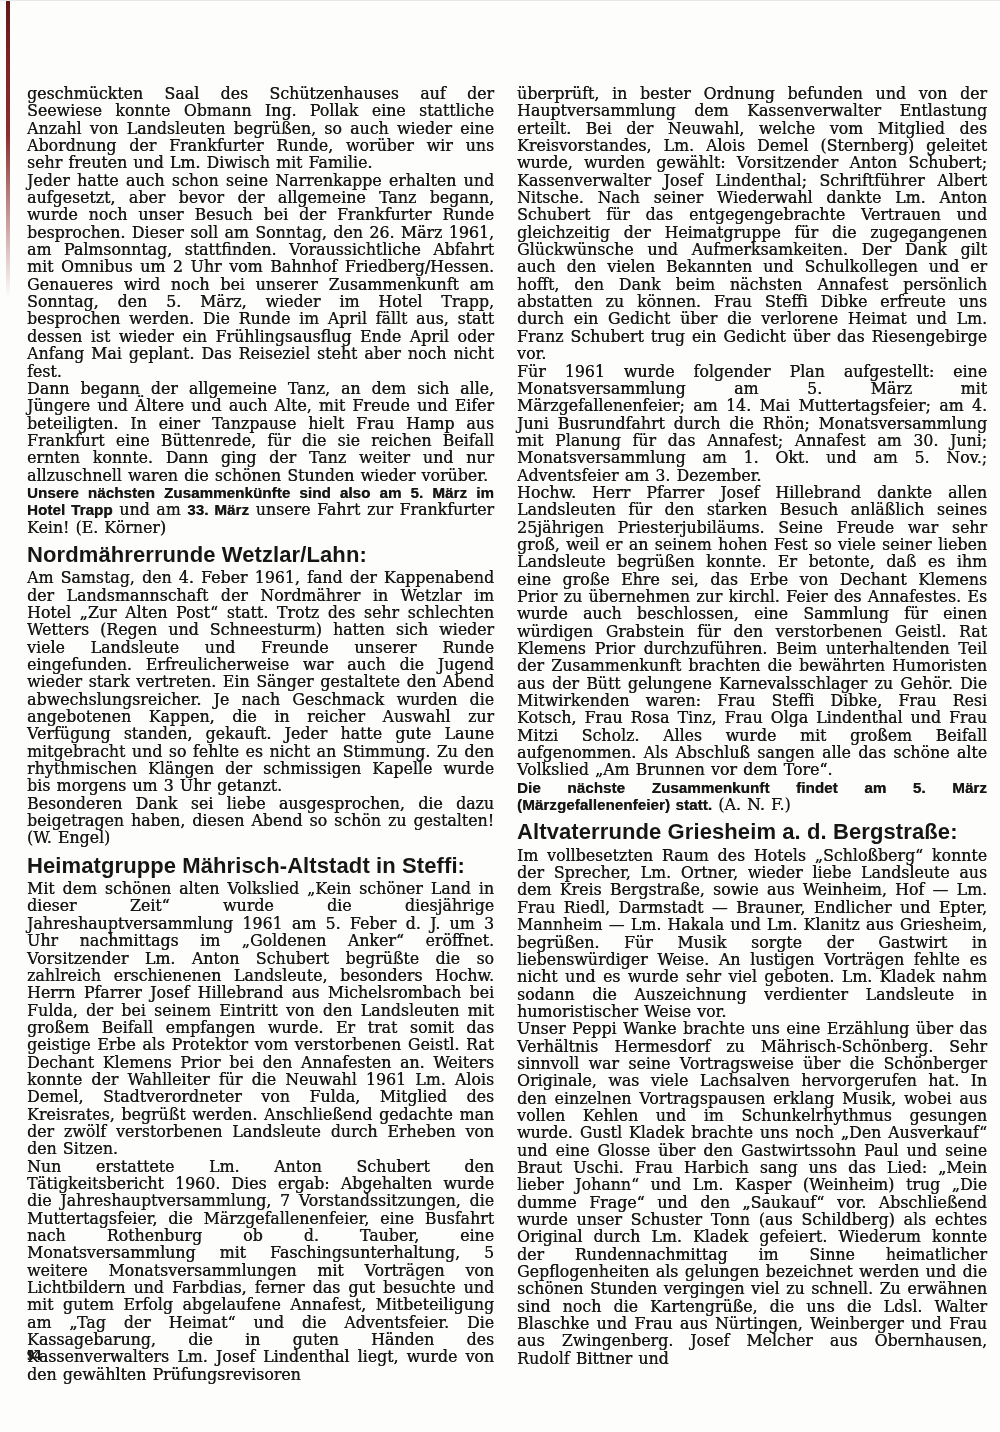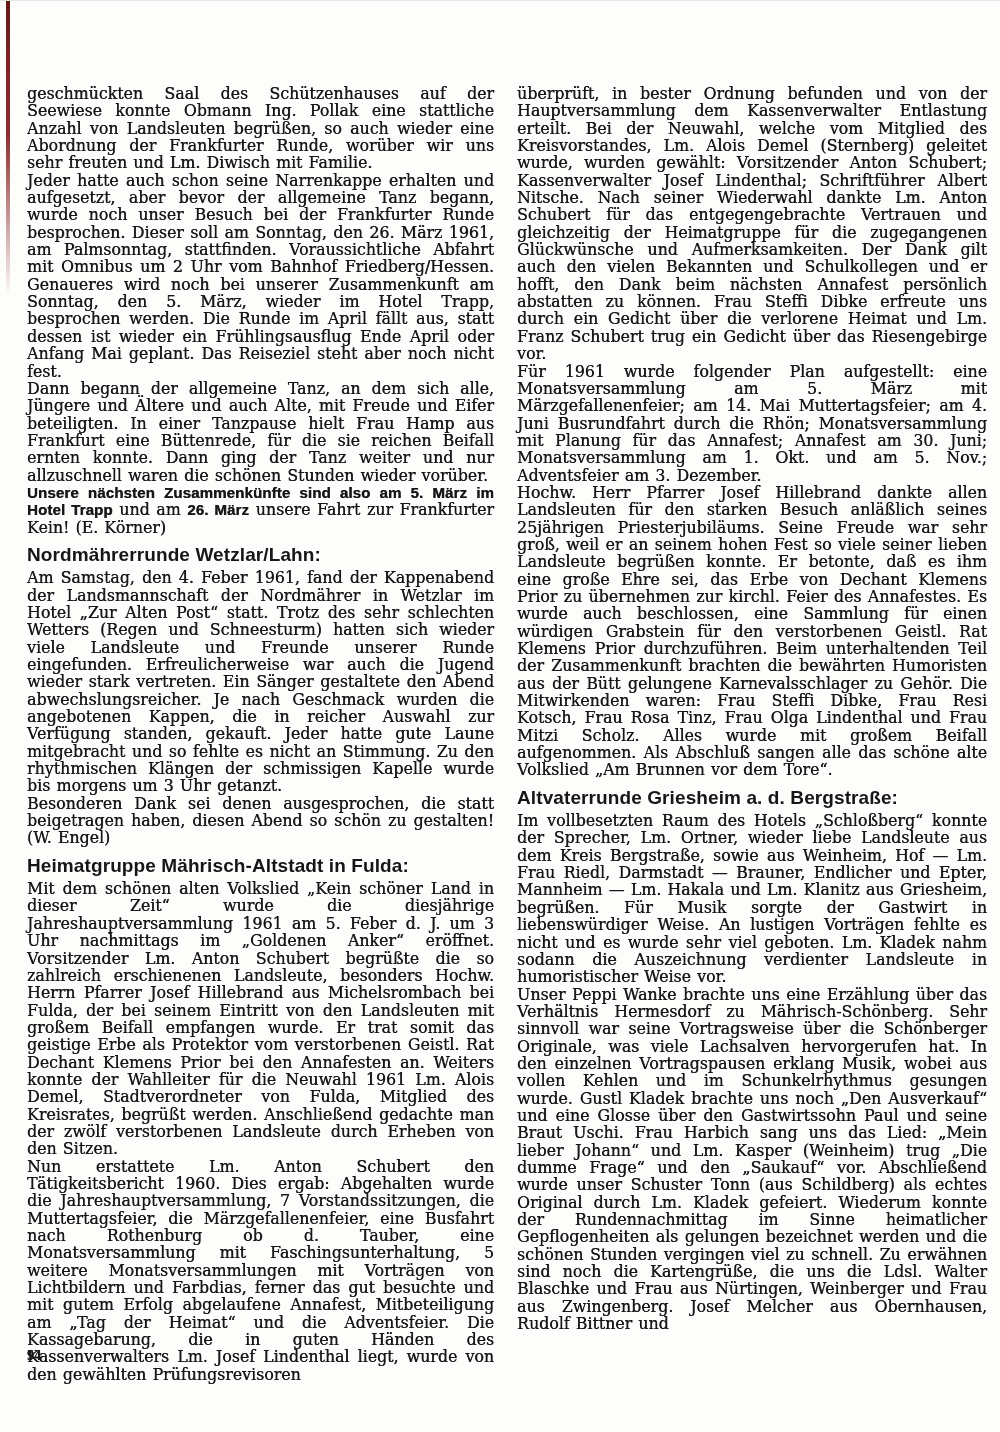--- a/index.html
+++ b/index.html
@@ -37,21 +37,21 @@
     line-height: 17.35px;
     text-align: justify;
     hyphens: auto;
     -webkit-hyphens: auto;
     word-spacing: 0.07em;
     text-shadow: 0.35px 0 0 rgba(22,22,22,0.85);
   }
   .shead {
     font-family: "Liberation Sans", sans-serif;
     font-weight: bold;
-    font-size: 19px;
+    font-size: 22px;
     line-height: 17.35px;
     margin: 10px 0 6px 0;
     letter-spacing: 0.1px;
   }
   .bh {
     font-family: "Liberation Sans", sans-serif;
     font-weight: bold;
     font-size: 15.1px;
     letter-spacing: 0.1px;
   }
@@ -71,33 +71,34 @@
 <div class="page">
 
   <div class="scan-mark"></div>
 
   <div class="content">
 
     <div class="col">
       <p class="para">geschmückten Saal des Schützenhauses auf der Seewiese konnte Obmann Ing. Pollak eine stattliche Anzahl von Landsleuten begrüßen, so auch wieder eine Abordnung der Frankfurter Runde, worüber wir uns sehr freuten und Lm. Diwisch mit Familie.</p>
       <p class="para">Jeder hatte auch schon seine Narrenkappe erhalten und aufgesetzt, aber bevor der allgemeine Tanz begann, wurde noch unser Besuch bei der Frankfurter Runde besprochen. Dieser soll am Sonntag, den 26. März 1961, am Palmsonntag, stattfinden. Voraussichtliche Abfahrt mit Omnibus um 2 Uhr vom Bahnhof Friedberg/Hessen. Genaueres wird noch bei unserer Zusammenkunft am Sonntag, den 5. März, wieder im Hotel Trapp, besprochen werden. Die Runde im April fällt aus, statt dessen ist wieder ein Frühlingsausflug Ende April oder Anfang Mai geplant. Das Reiseziel steht aber noch nicht fest.</p>
       <p class="para">Dann begann der allgemeine Tanz, an dem sich alle, Jüngere und Ältere und auch Alte, mit Freude und Eifer beteiligten. In einer Tanzpause hielt Frau Hamp aus Frankfurt eine Büttenrede, für die sie reichen Beifall ernten konnte. Dann ging der Tanz weiter und nur allzuschnell waren die schönen Stunden wieder vorüber.</p>
-      <p class="para"><span class="bh">Unsere nächsten Zusammenkünfte sind also am 5. März im Hotel Trapp</span><span> und am </span><span class="bh">26. März</span><span> unsere Fahrt zur Frankfurter Kein! (E. Körner)</span></p>
+      <p class="para"><span class="bh">Unsere nächsten Zusammenkünfte sind also am 5. März im Hotel Trapp</span><span> und am </span><span class="bh">33. März</span><span> unsere Fahrt zur Frankfurter Kein! (E. Körner)</span></p>
       <h3 class="shead">Nordmährerrunde Wetzlar/Lahn:</h3>
       <p class="para">Am Samstag, den 4. Feber 1961, fand der Kappenabend der Landsmannschaft der Nordmährer in Wetzlar im Hotel „Zur Alten Post“ statt. Trotz des sehr schlechten Wetters (Regen und Schneesturm) hatten sich wieder viele Landsleute und Freunde unserer Runde eingefunden. Erfreulicherweise war auch die Jugend wieder stark vertreten. Ein Sänger gestaltete den Abend abwechslungsreicher. Je nach Geschmack wurden die angebotenen Kappen, die in reicher Auswahl zur Verfügung standen, gekauft. Jeder hatte gute Laune mitgebracht und so fehlte es nicht an Stimmung. Zu den rhythmischen Klängen der schmissigen Kapelle wurde bis morgens um 3 Uhr getanzt.</p>
-      <p class="para">Besonderen Dank sei denen ausgesprochen, die statt beigetragen haben, diesen Abend so schön zu gestalten! (W. Engel)</p>
-      <h3 class="shead">Heimatgruppe Mährisch-Altstadt in Fulda:</h3>
+      <p class="para">Besonderen Dank sei liebe ausgesprochen, die dazu beigetragen haben, diesen Abend so schön zu gestalten! (W. Engel)</p>
+      <h3 class="shead">Heimatgruppe Mährisch-Altstadt in Steffi:</h3>
       <p class="para">Mit dem schönen alten Volkslied „Kein schöner Land in dieser Zeit“ wurde die diesjährige Jahreshauptversammlung 1961 am 5. Feber d. J. um 3 Uhr nachmittags im „Goldenen Anker“ eröffnet. Vorsitzender Lm. Anton Schubert begrüßte die so zahlreich erschienenen Landsleute, besonders Hochw. Herrn Pfarrer Josef Hillebrand aus Michelsrombach bei Fulda, der bei seinem Eintritt von den Landsleuten mit großem Beifall empfangen wurde. Er trat somit das geistige Erbe als Protektor vom verstorbenen Geistl. Rat Dechant Klemens Prior bei den Annafesten an. Weiters konnte der Wahlleiter für die Neuwahl 1961 Lm. Alois Demel, Stadtverordneter von Fulda, Mitglied des Kreisrates, begrüßt werden. Anschließend gedachte man der zwölf verstorbenen Landsleute durch Erheben von den Sitzen.</p>
       <p class="para">Nun erstattete Lm. Anton Schubert den Tätigkeitsbericht 1960. Dies ergab: Abgehalten wurde die Jahreshauptversammlung, 7 Vorstandssitzungen, die Muttertagsfeier, die Märzgefallenenfeier, eine Busfahrt nach Rothenburg ob d. Tauber, eine Monatsversammlung mit Faschingsunterhaltung, 5 weitere Monatsversammlungen mit Vorträgen von Lichtbildern und Farbdias, ferner das gut besuchte und mit gutem Erfolg abgelaufene Annafest, Mitbeteiligung am „Tag der Heimat“ und die Adventsfeier. Die Kassagebarung, die in guten Händen des Kassenverwalters Lm. Josef Lindenthal liegt, wurde von den gewählten Prüfungsrevisoren</p>
     </div>
 
     <div class="col right">
       <p class="para">überprüft, in bester Ordnung befunden und von der Hauptversammlung dem Kassenverwalter Entlastung erteilt. Bei der Neuwahl, welche vom Mitglied des Kreisvorstandes, Lm. Alois Demel (Sternberg) geleitet wurde, wurden gewählt: Vorsitzender Anton Schubert; Kassenverwalter Josef Lindenthal; Schriftführer Albert Nitsche. Nach seiner Wiederwahl dankte Lm. Anton Schubert für das entgegengebrachte Vertrauen und gleichzeitig der Heimatgruppe für die zugegangenen Glückwünsche und Aufmerksamkeiten. Der Dank gilt auch den vielen Bekannten und Schulkollegen und er hofft, den Dank beim nächsten Annafest persönlich abstatten zu können. Frau Steffi Dibke erfreute uns durch ein Gedicht über die verlorene Heimat und Lm. Franz Schubert trug ein Gedicht über das Riesengebirge vor.</p>
       <p class="para">Für 1961 wurde folgender Plan aufgestellt: eine Monatsversammlung am 5. März mit Märzgefallenenfeier; am 14. Mai Muttertagsfeier; am 4. Juni Busrundfahrt durch die Rhön; Monatsversammlung mit Planung für das Annafest; Annafest am 30. Juni; Monatsversammlung am 1. Okt. und am 5. Nov.; Adventsfeier am 3. Dezember.</p>
       <p class="para">Hochw. Herr Pfarrer Josef Hillebrand dankte allen Landsleuten für den starken Besuch anläßlich seines 25jährigen Priesterjubiläums. Seine Freude war sehr groß, weil er an seinem hohen Fest so viele seiner lieben Landsleute begrüßen konnte. Er betonte, daß es ihm eine große Ehre sei, das Erbe von Dechant Klemens Prior zu übernehmen zur kirchl. Feier des Annafestes. Es wurde auch beschlossen, eine Sammlung für einen würdigen Grabstein für den verstorbenen Geistl. Rat Klemens Prior durchzuführen. Beim unterhaltenden Teil der Zusammenkunft brachten die bewährten Humoristen aus der Bütt gelungene Karnevalsschlager zu Gehör. Die Mitwirkenden waren: Frau Steffi Dibke, Frau Resi Kotsch, Frau Rosa Tinz, Frau Olga Lindenthal und Frau Mitzi Scholz. Alles wurde mit großem Beifall aufgenommen. Als Abschluß sangen alle das schöne alte Volkslied „Am Brunnen vor dem Tore“.</p>
+      <p class="para"><span class="bh">Die nächste Zusammenkunft findet am 5. März (Märzgefallenenfeier) statt.</span><span> (A. N. F.)</span></p>
       <h3 class="shead">Altvaterrunde Griesheim a. d. Bergstraße:</h3>
       <p class="para">Im vollbesetzten Raum des Hotels „Schloßberg“ konnte der Sprecher, Lm. Ortner, wieder liebe Landsleute aus dem Kreis Bergstraße, sowie aus Weinheim, Hof — Lm. Frau Riedl, Darmstadt — Brauner, Endlicher und Epter, Mannheim — Lm. Hakala und Lm. Klanitz aus Griesheim, begrüßen. Für Musik sorgte der Gastwirt in liebenswürdiger Weise. An lustigen Vorträgen fehlte es nicht und es wurde sehr viel geboten. Lm. Kladek nahm sodann die Auszeichnung verdienter Landsleute in humoristischer Weise vor.</p>
       <p class="para">Unser Peppi Wanke brachte uns eine Erzählung über das Verhältnis Hermesdorf zu Mährisch-Schönberg. Sehr sinnvoll war seine Vortragsweise über die Schönberger Originale, was viele Lachsalven hervorgerufen hat. In den einzelnen Vortragspausen erklang Musik, wobei aus vollen Kehlen und im Schunkelrhythmus gesungen wurde. Gustl Kladek brachte uns noch „Den Ausverkauf“ und eine Glosse über den Gastwirtssohn Paul und seine Braut Uschi. Frau Harbich sang uns das Lied: „Mein lieber Johann“ und Lm. Kasper (Weinheim) trug „Die dumme Frage“ und den „Saukauf“ vor. Abschließend wurde unser Schuster Tonn (aus Schildberg) als echtes Original durch Lm. Kladek gefeiert. Wiederum konnte der Rundennachmittag im Sinne heimatlicher Gepflogenheiten als gelungen bezeichnet werden und die schönen Stunden vergingen viel zu schnell. Zu erwähnen sind noch die Kartengrüße, die uns die Ldsl. Walter Blaschke und Frau aus Nürtingen, Weinberger und Frau aus Zwingenberg. Josef Melcher aus Obernhausen, Rudolf Bittner und</p>
     </div>
 
   </div>
 
   <div class="page-number">94</div>
 
 </div>

